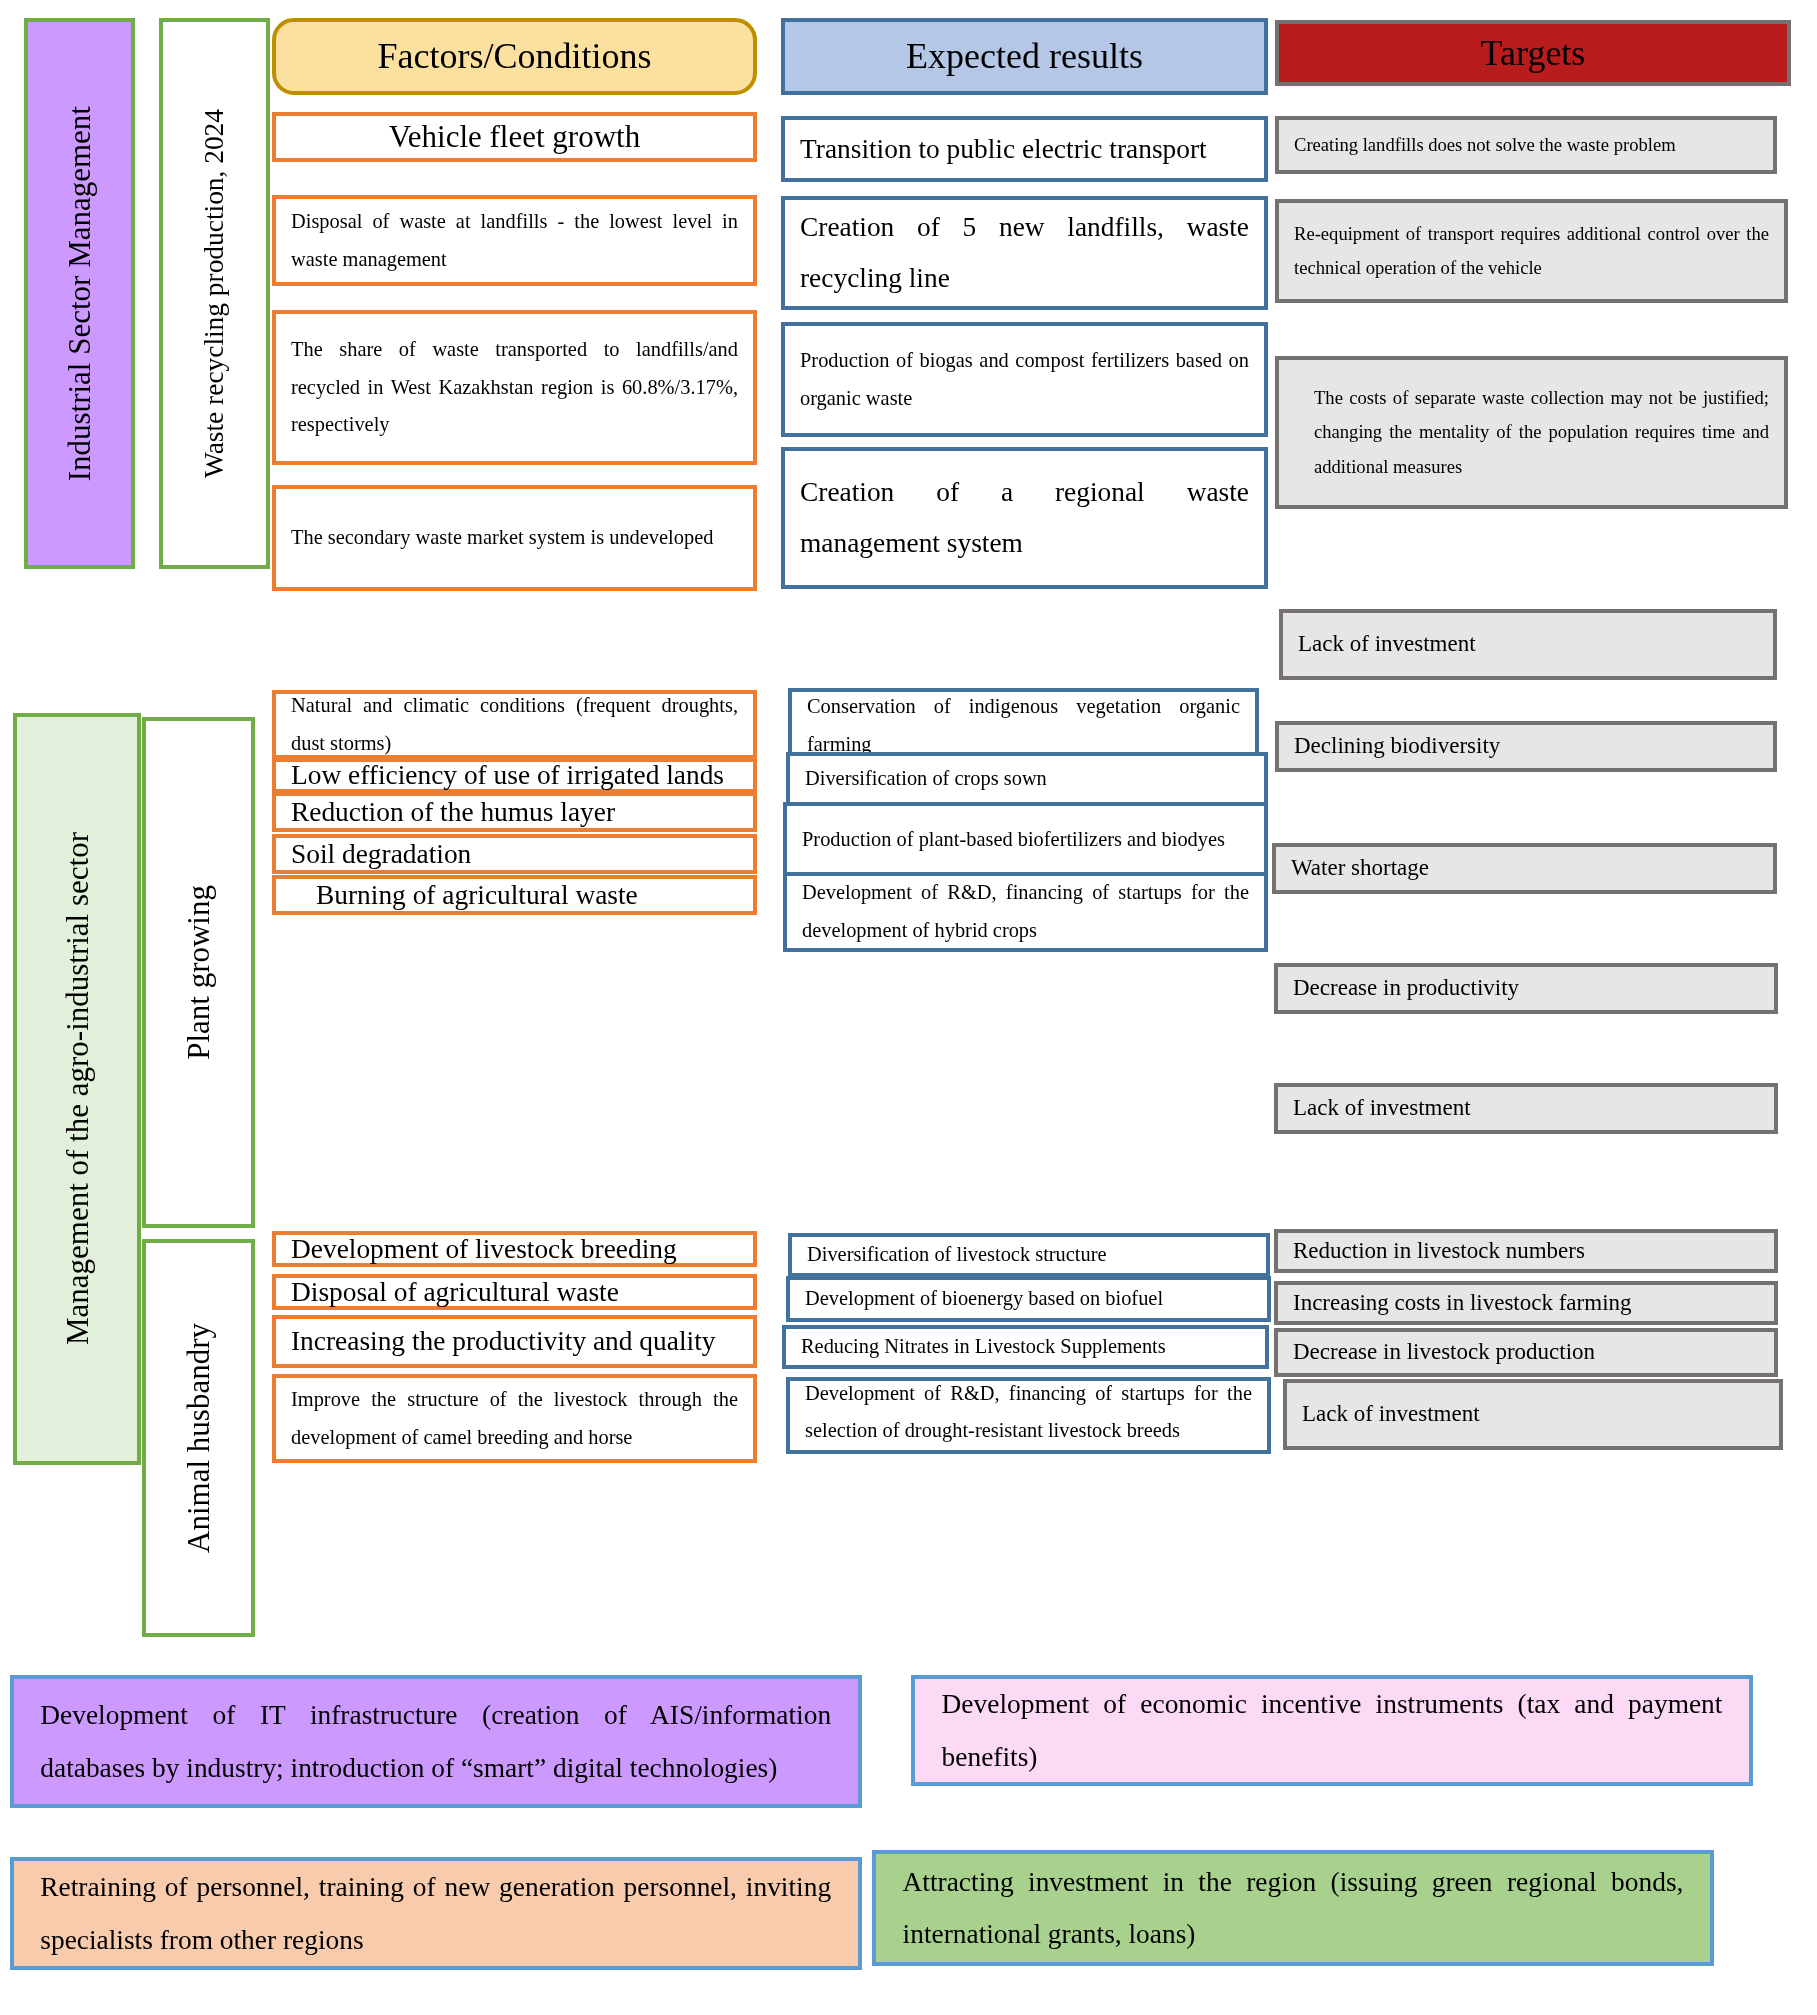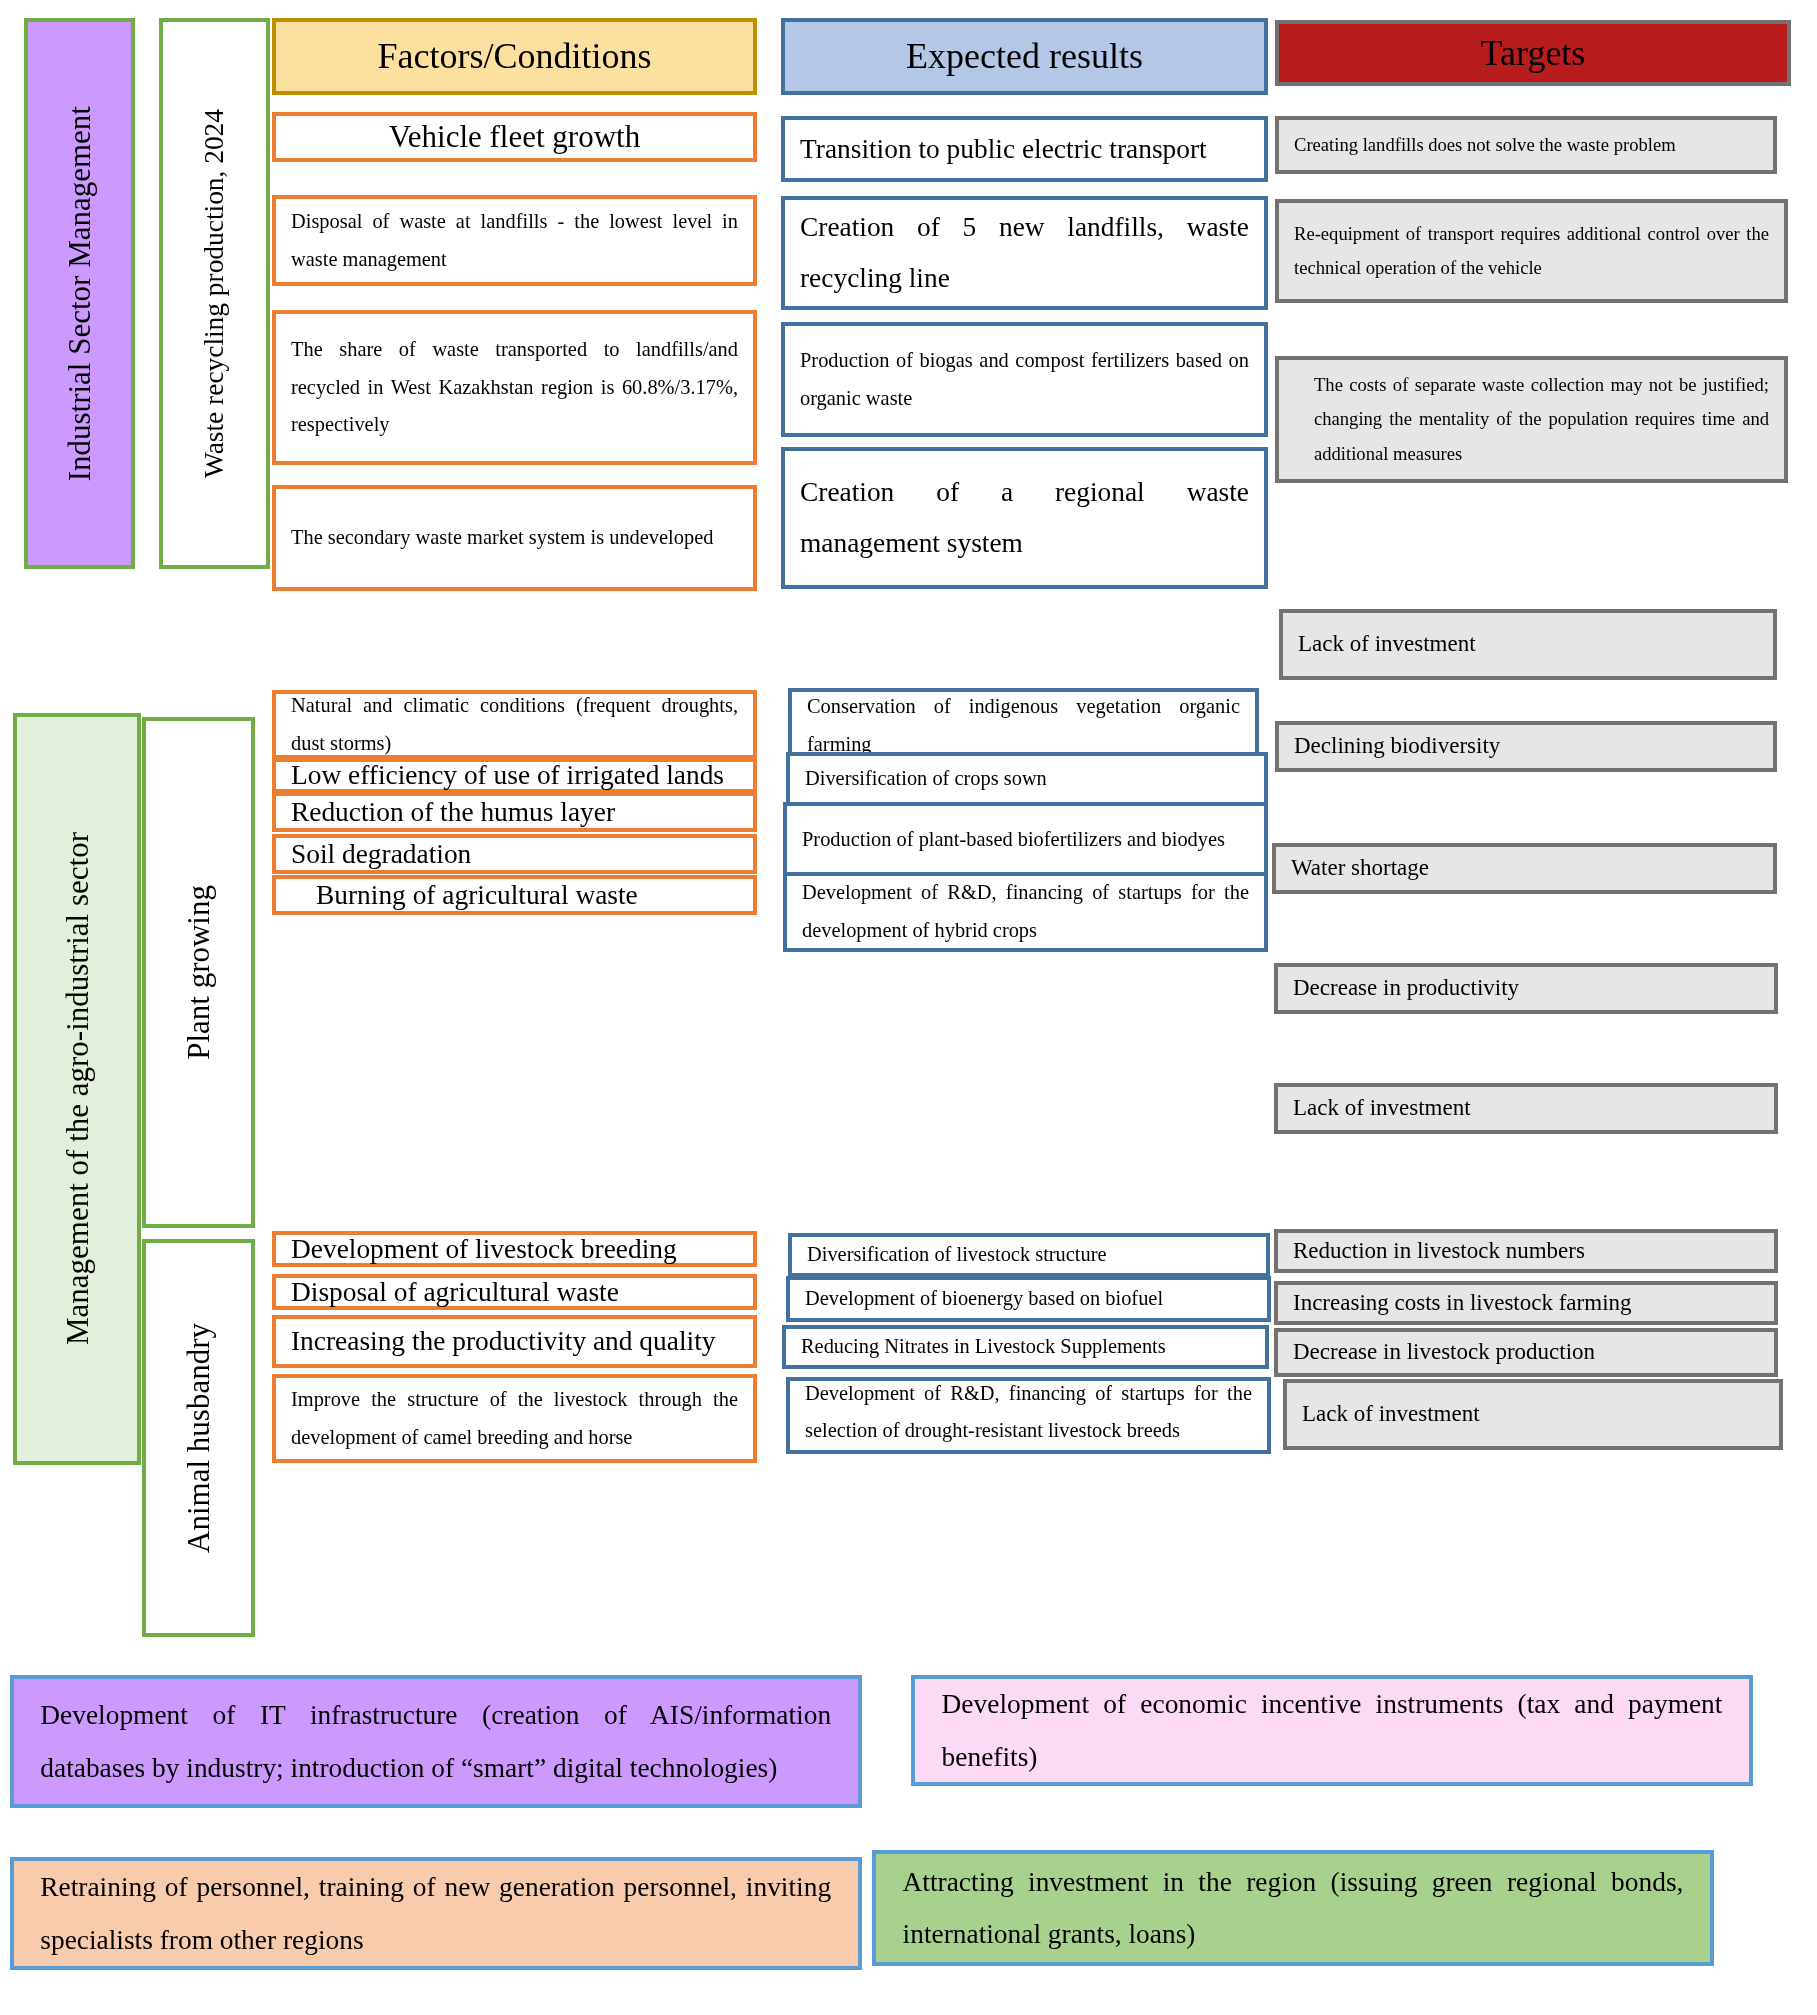--- a/index.html
+++ b/index.html
@@ -124,21 +124,21 @@
   </div>
 
   <div class="box vpillar" style="left:142px; top:717px; width:113px; height:511px;">
     <span class="vtext t-xl">Plant growing</span>
   </div>
 
   <div class="box vpillar" style="left:142px; top:1239px; width:113px; height:398px;">
     <span class="vtext t-xl">Animal husbandry</span>
   </div>
 
-  <div class="box hdr hdr-factors" style="left:272px; top:17.7px; width:485px; height:77px;">
+  <div class="box hdr hdr-factors" style="left:272px; top:17.7px; width:485px; height:77px;border-radius:22px;">
     <span class="t-xxl">Factors/Conditions</span>
   </div>
 
   <div class="box hdr hdr-results" style="left:781px; top:17.7px; width:487px; height:77px;">
     <span class="t-xxl">Expected results</span>
   </div>
 
   <div class="box hdr hdr-targets" style="left:1275px; top:20px; width:516px; height:66px;">
     <span class="t-xxl">Targets</span>
   </div>
@@ -168,21 +168,21 @@
   <div class="box result" style="left:781px; top:447px; width:487px; height:142px;">
     <span class="t-lg">Creation of a regional waste management system</span>
   </div>
 
   <div class="box target" style="left:1275px; top:116px; width:502px; height:58px;">
     <span class="t-xs">Creating landfills does not solve the waste problem</span>
   </div>
   <div class="box target" style="left:1275px; top:199px; width:513px; height:104px;">
     <span class="t-xs">Re-equipment of transport requires additional control over the technical operation of the vehicle</span>
   </div>
-  <div class="box target" style="left:1275px; top:356px; width:513px; height:127px;padding-left:35px;">
+  <div class="box target" style="left:1275px; top:356px; width:513px; height:153px;padding-left:35px;">
     <span class="t-xs">The costs of separate waste collection may not be justified; changing the mentality of the population requires time and additional measures</span>
   </div>
   <div class="box target" style="left:1279px; top:609px; width:498px; height:71px;">
     <span class="t-md">Lack of investment</span>
   </div>
 
   <div class="box factor" style="left:272px; top:690px; width:485px; height:69px;">
     <span class="t-sm">Natural and climatic conditions (frequent droughts, dust storms)</span>
   </div>
   <div class="box factor" style="left:272px; top:758px; width:485px; height:35px;">

